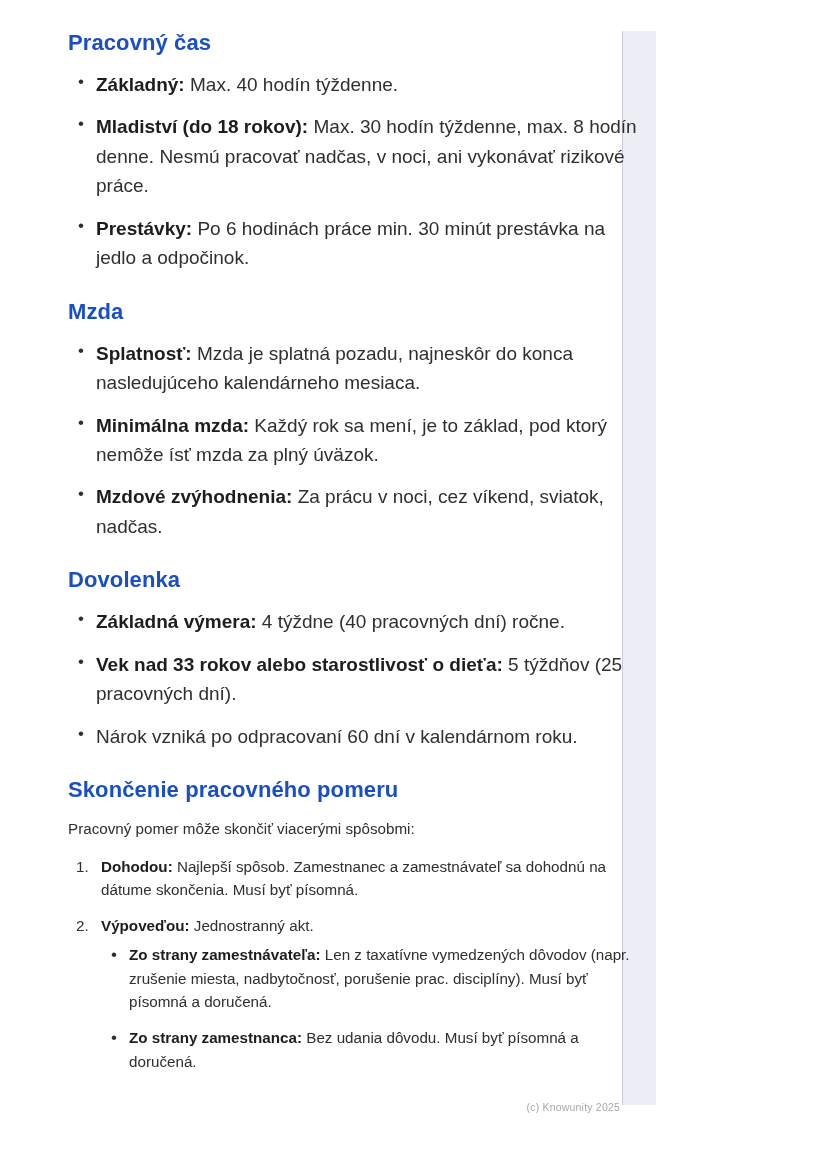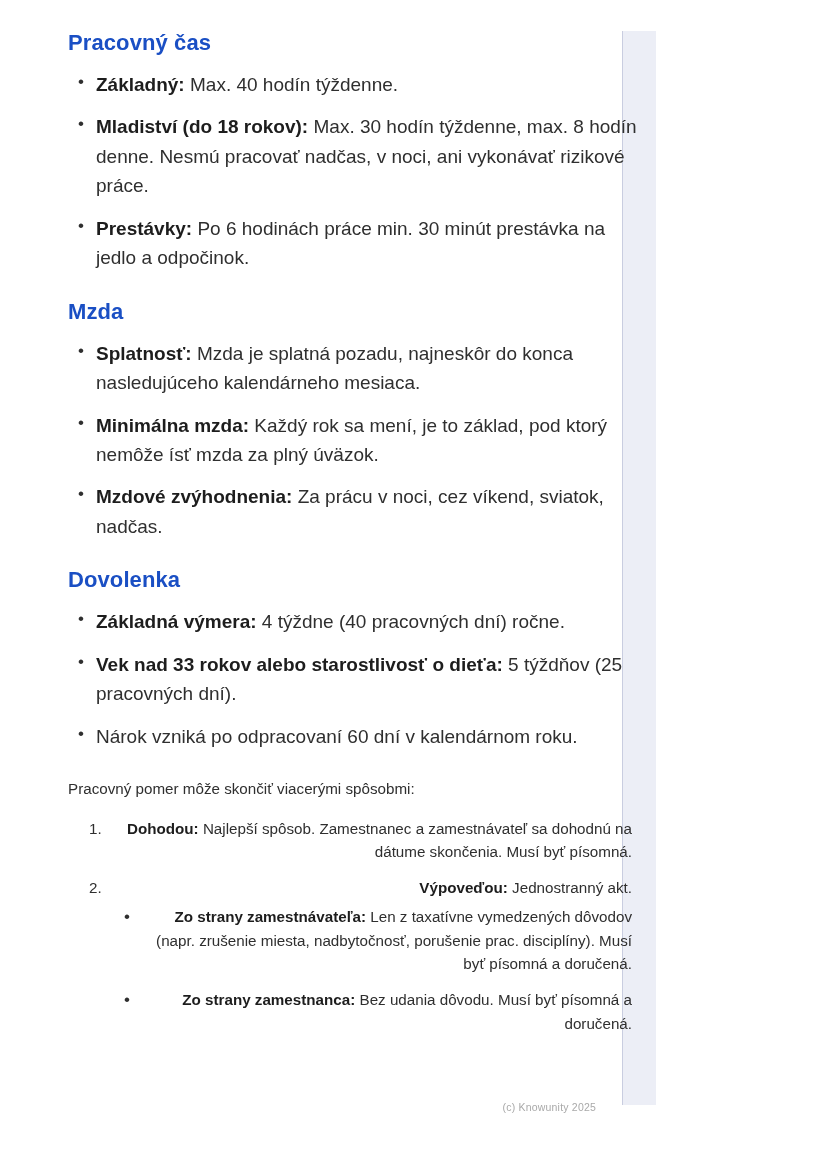--- a/index.html
+++ b/index.html
@@ -64,24 +64,23 @@
     color: #1d1d1d;
   }
   p.intro {
     font-size: 15.2px;
     line-height: 1.55;
     margin: 0 0 14px 0;
     color: #2f2f2f;
   }
   ol.numbered {
     list-style: none;
-    margin: 16px;
+    margin: 3px;
     padding: 0;
     counter-reset: item;
-    text-align: right;
   }
   ol.numbered > li {
     position: relative;
     padding-left: 30px;
     margin-bottom: 12px;
     font-size: 15.2px;
     line-height: 1.55;
     color: #2f2f2f;
     counter-increment: item;
   }
@@ -138,21 +137,21 @@
     position: absolute;
     top: 31px;
     right: 48px;
     width: 33px;
     height: 1074px;
     background: #eceef6;
     border-left: 1px solid #c9cde0;
   }
   .watermark {
     position: absolute;
-    right: 108px;
+    right: 84px;
     bottom: 58px;
     font-size: 10.5px;
     color: #a9a9a9;
     letter-spacing: 0.2px;
   }
 </style>
 </head>
 <body>
 
 <div class="page">
@@ -182,20 +181,21 @@
     <div class="section">
       <h2 class="section-title">Dovolenka</h2>
       <ul class="bullets">
         <li><b>Základná výmera:</b><span> 4 týždne (40 pracovných dní) ročne.</span></li>
         <li><b>Vek nad 33 rokov alebo starostlivosť o dieťa:</b><span> 5 týždňov (25 pracovných dní).</span></li>
         <li><span>Nárok vzniká po odpracovaní 60 dní v kalendárnom roku.</span></li>
       </ul>
     </div>
 
     <div class="section">
+      <h2 class="section-title">Skončenie pracovného pomeru</h2>
       <p class="intro">Pracovný pomer môže skončiť viacerými spôsobmi:</p>
       <ol class="numbered">
         <li>
           <b>Dohodou:</b><span> Najlepší spôsob. Zamestnanec a zamestnávateľ sa dohodnú na dátume skončenia. Musí byť písomná.</span>
         </li>
         <li>
           <b>Výpoveďou:</b><span> Jednostranný akt.</span>
           <ul class="sub">
             <li><b>Zo strany zamestnávateľa:</b><span> Len z taxatívne vymedzených dôvodov (napr. zrušenie miesta, nadbytočnosť, porušenie prac. disciplíny). Musí byť písomná a doručená.</span></li>
             <li><b>Zo strany zamestnanca:</b><span> Bez udania dôvodu. Musí byť písomná a doručená.</span></li>

